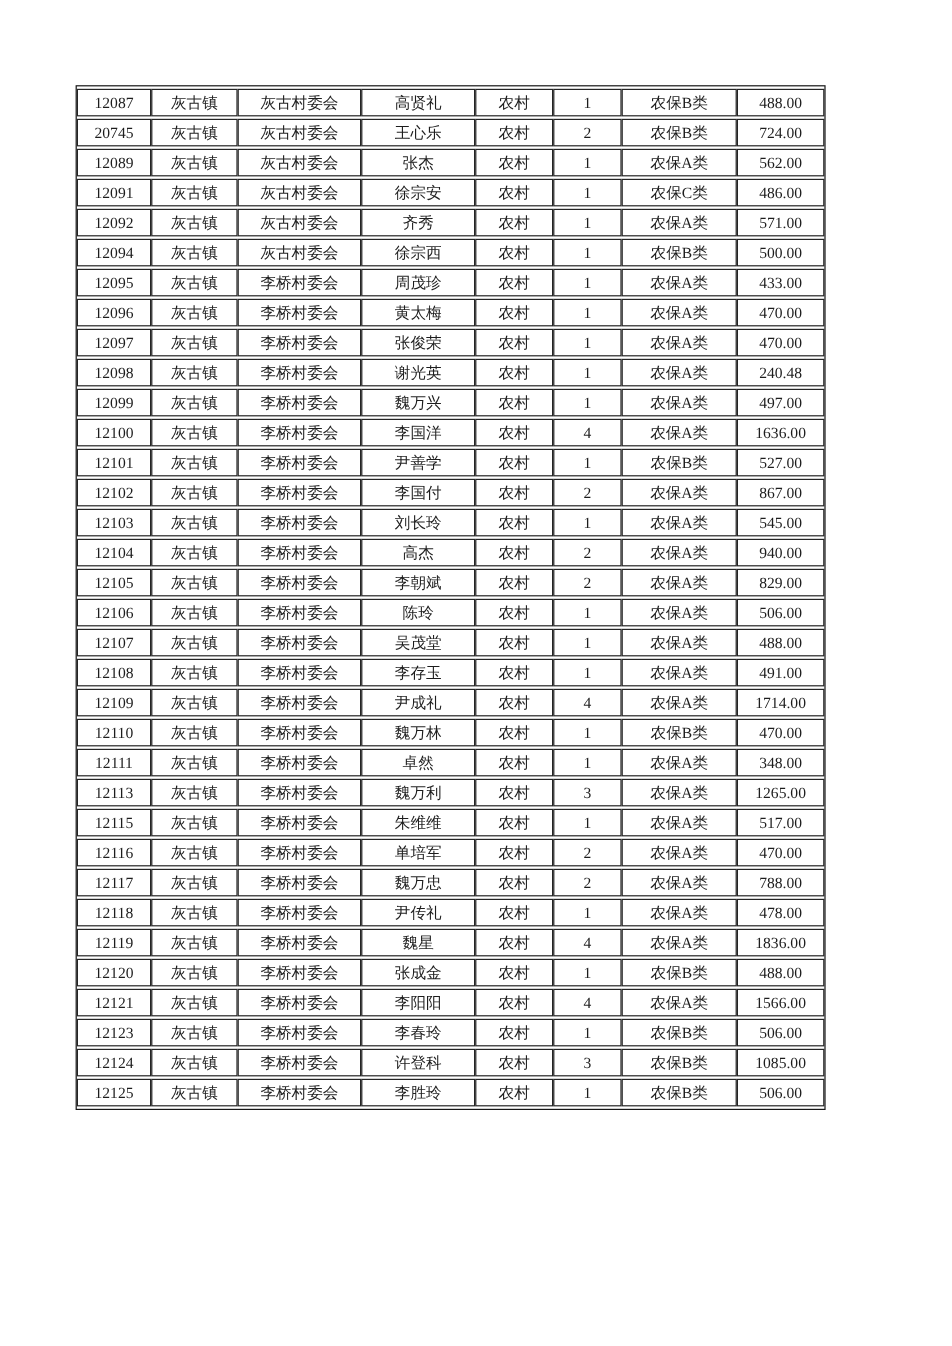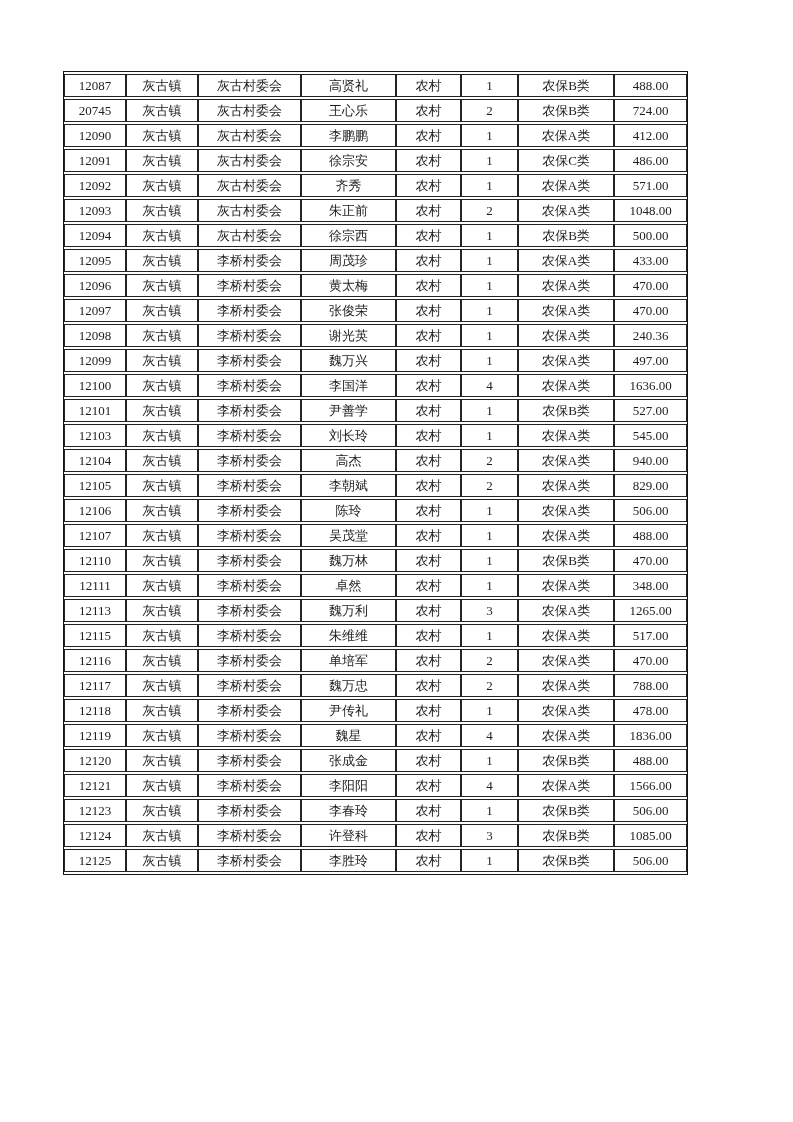--- a/index.html
+++ b/index.html
@@ -69,28 +69,28 @@
             <td>20745</td>
             <td>灰古镇</td>
             <td>灰古村委会</td>
             <td>王心乐</td>
             <td>农村</td>
             <td>2</td>
             <td>农保B类</td>
             <td>724.00</td>
           </tr>
           <tr>
-            <td>12090</td>
-            <td>灰古镇</td>
-            <td>灰古村委会</td>
-            <td>李鹏鹏</td>
-            <td>农村</td>
-            <td>1</td>
-            <td>农保A类</td>
-            <td>412.00</td>
+            <td>12089</td>
+            <td>灰古镇</td>
+            <td>灰古村委会</td>
+            <td>张杰</td>
+            <td>农村</td>
+            <td>1</td>
+            <td>农保A类</td>
+            <td>562.00</td>
           </tr>
           <tr>
             <td>12091</td>
             <td>灰古镇</td>
             <td>灰古村委会</td>
             <td>徐宗安</td>
             <td>农村</td>
             <td>1</td>
             <td>农保C类</td>
             <td>486.00</td>
@@ -99,30 +99,20 @@
             <td>12092</td>
             <td>灰古镇</td>
             <td>灰古村委会</td>
             <td>齐秀</td>
             <td>农村</td>
             <td>1</td>
             <td>农保A类</td>
             <td>571.00</td>
           </tr>
           <tr>
-            <td>12093</td>
-            <td>灰古镇</td>
-            <td>灰古村委会</td>
-            <td>朱正前</td>
-            <td>农村</td>
-            <td>2</td>
-            <td>农保A类</td>
-            <td>1048.00</td>
-          </tr>
-          <tr>
             <td>12094</td>
             <td>灰古镇</td>
             <td>灰古村委会</td>
             <td>徐宗西</td>
             <td>农村</td>
             <td>1</td>
             <td>农保B类</td>
             <td>500.00</td>
           </tr>
           <tr>
@@ -156,21 +146,21 @@
             <td>470.00</td>
           </tr>
           <tr>
             <td>12098</td>
             <td>灰古镇</td>
             <td>李桥村委会</td>
             <td>谢光英</td>
             <td>农村</td>
             <td>1</td>
             <td>农保A类</td>
-            <td>240.36</td>
+            <td>240.48</td>
           </tr>
           <tr>
             <td>12099</td>
             <td>灰古镇</td>
             <td>李桥村委会</td>
             <td>魏万兴</td>
             <td>农村</td>
             <td>1</td>
             <td>农保A类</td>
             <td>497.00</td>
@@ -189,20 +179,30 @@
             <td>12101</td>
             <td>灰古镇</td>
             <td>李桥村委会</td>
             <td>尹善学</td>
             <td>农村</td>
             <td>1</td>
             <td>农保B类</td>
             <td>527.00</td>
           </tr>
           <tr>
+            <td>12102</td>
+            <td>灰古镇</td>
+            <td>李桥村委会</td>
+            <td>李国付</td>
+            <td>农村</td>
+            <td>2</td>
+            <td>农保A类</td>
+            <td>867.00</td>
+          </tr>
+          <tr>
             <td>12103</td>
             <td>灰古镇</td>
             <td>李桥村委会</td>
             <td>刘长玲</td>
             <td>农村</td>
             <td>1</td>
             <td>农保A类</td>
             <td>545.00</td>
           </tr>
           <tr>
@@ -237,20 +237,40 @@
           </tr>
           <tr>
             <td>12107</td>
             <td>灰古镇</td>
             <td>李桥村委会</td>
             <td>吴茂堂</td>
             <td>农村</td>
             <td>1</td>
             <td>农保A类</td>
             <td>488.00</td>
+          </tr>
+          <tr>
+            <td>12108</td>
+            <td>灰古镇</td>
+            <td>李桥村委会</td>
+            <td>李存玉</td>
+            <td>农村</td>
+            <td>1</td>
+            <td>农保A类</td>
+            <td>491.00</td>
+          </tr>
+          <tr>
+            <td>12109</td>
+            <td>灰古镇</td>
+            <td>李桥村委会</td>
+            <td>尹成礼</td>
+            <td>农村</td>
+            <td>4</td>
+            <td>农保A类</td>
+            <td>1714.00</td>
           </tr>
           <tr>
             <td>12110</td>
             <td>灰古镇</td>
             <td>李桥村委会</td>
             <td>魏万林</td>
             <td>农村</td>
             <td>1</td>
             <td>农保B类</td>
             <td>470.00</td>

